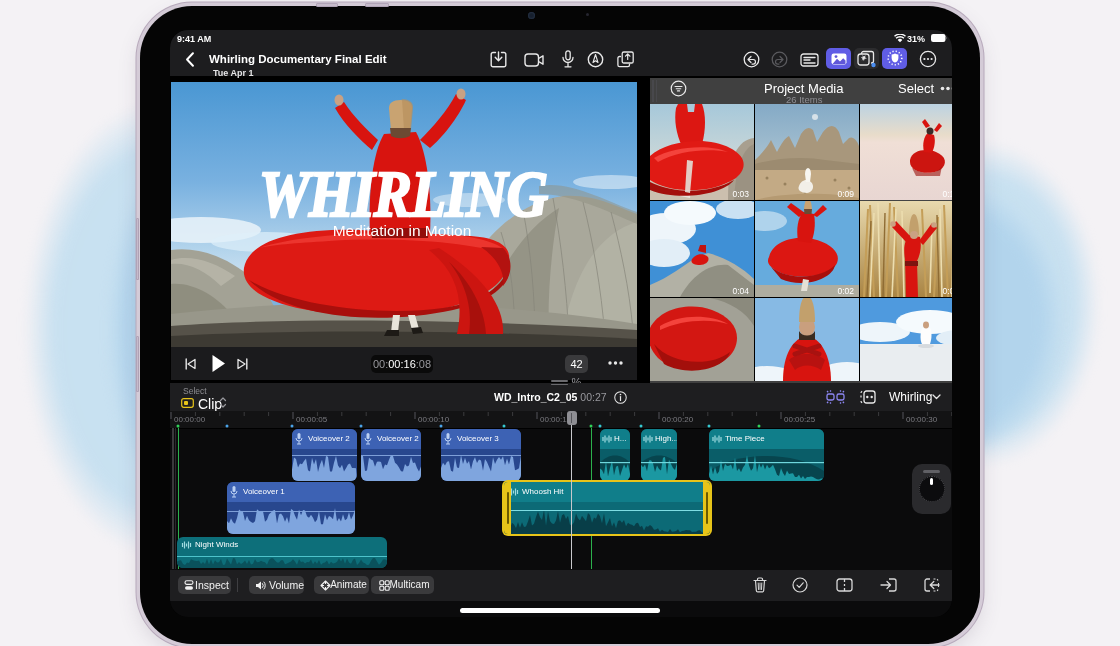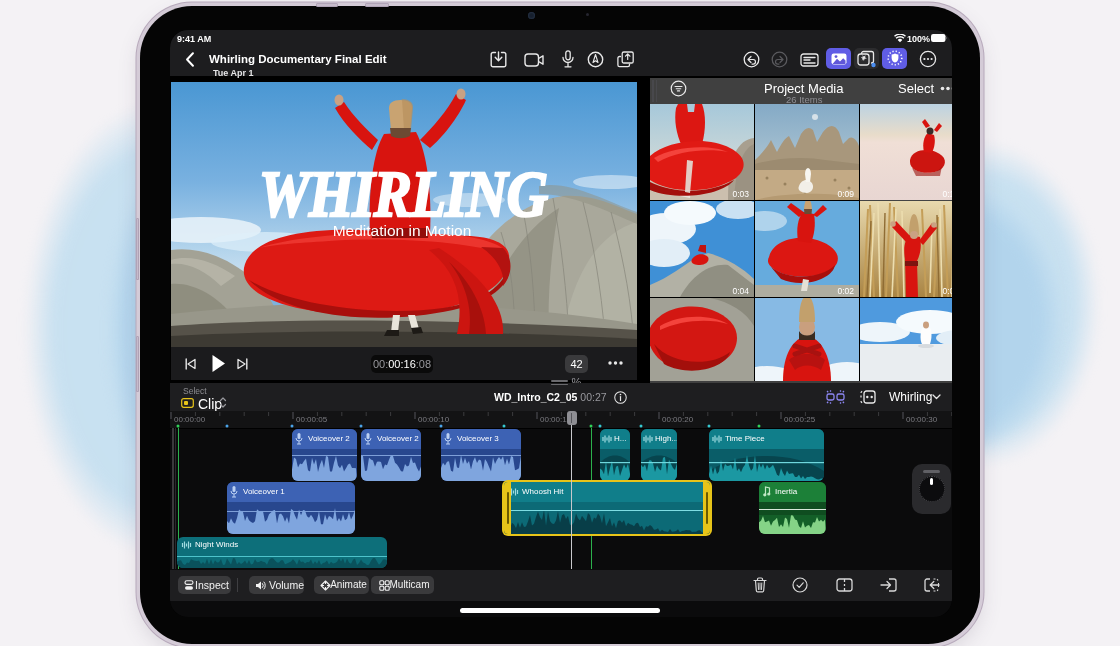--- a/index.html
+++ b/index.html
@@ -50,21 +50,21 @@
 <div class="abs nub" style="left:365px;top:2.5px;width:24px;height:4px;"></div>
 <div class="abs nub" style="left:135.8px;top:218px;width:3px;height:62px;border-radius:2px;"></div>
 <div class="abs nub" style="left:135.8px;top:336px;width:3px;height:56px;border-radius:2px;"></div>
 <div class="abs" style="left:528px;top:12px;width:7px;height:7px;border-radius:50%;background:#17202e;box-shadow:inset 0 0 2px #3a4a66;"></div>
 <div class="abs" style="left:586px;top:13px;width:3px;height:3px;border-radius:50%;background:#262630;"></div>
 <div class="abs screen">
 
   <div class="abs chrome"></div>
   <div class="abs sbtext" style="left:7px;">9:41 AM</div>
   <div class="abs sbtext" style="left:43px;color:#e4e4e6;margin-top:34px;">Tue Apr 1</div>
-  <div class="abs sbtext" style="left:737px;">100%</div>
+  <div class="abs sbtext" style="left:737px;">31%</div>
   <div class="abs title">Whirling Documentary Final Edit</div>
 
   <svg class="abs" style="left:724px;top:3.5px;" width="12" height="9" viewBox="0 0 13 10">
       <path d="M6.5 9.3 L3.9 6.6 a3.7 3.7 0 0 1 5.2 0 Z" fill="#fff"></path>
       <path d="M2.1 4.8 a6.3 6.3 0 0 1 8.8 0" stroke="#fff" stroke-width="1.5" fill="none"></path>
       <path d="M0.4 2.6 a8.8 8.8 0 0 1 12.2 0" stroke="#fff" stroke-width="1.5" fill="none"></path>
     </svg>
   <svg class="abs" style="left:761px;top:4px;" width="17" height="8" viewBox="0 0 17 8">
       <rect x="0" y="0" width="14.5" height="8" rx="2.2" fill="#fff"></rect>
       <path d="M15.3 2.6 a2.2 2.2 0 0 1 0 2.8 Z" fill="#fff" opacity=".65"></path>
@@ -599,33 +599,20 @@
         <svg class="abs" style="left:0;top:27px;" width="206" height="25" viewBox="0 0 206 30" preserveAspectRatio="none">
             <path fill="#083e48" d="M0 30 L0 20.9 L2 22.7 L4 16.0 L6 23.2 L8 16.5 L10 18.5 L12 22.7 L14 15.6 L16 22.6 L18 15.9 L20 21.6 L22 21.1 L24 14.9 L26 7.3 L28 19.8 L30 17.7 L32 9.6 L34 2.9 L36 9.8 L38 13.2 L40 0.9 L42 20.0 L44 2.6 L46 14.5 L48 17.5 L50 18.0 L52 13.7 L54 2.3 L56 16.4 L58 7.4 L60 6.0 L62 12.0 L64 8.1 L66 19.0 L68 19.1 L70 15.9 L72 5.5 L74 11.2 L76 13.9 L78 8.2 L80 11.3 L82 14.7 L84 4.7 L86 7.1 L88 16.5 L90 10.3 L92 11.6 L94 5.4 L96 8.6 L98 17.1 L100 5.2 L102 20.6 L104 15.9 L106 10.8 L108 20.9 L110 16.0 L112 23.1 L114 14.3 L116 13.5 L118 16.6 L120 13.2 L122 20.8 L124 16.5 L126 18.2 L128 18.8 L130 20.6 L132 17.0 L134 16.5 L136 21.5 L138 20.1 L140 25.8 L142 20.6 L144 21.4 L146 19.2 L148 20.9 L150 25.0 L152 24.6 L154 23.0 L156 27.2 L158 24.8 L160 26.6 L162 27.0 L164 27.5 L166 24.0 L168 27.3 L170 26.9 L172 26.4 L174 24.4 L176 27.9 L178 26.5 L180 26.2 L182 25.1 L184 25.4 L186 25.4 L188 27.6 L190 27.2 L192 27.4 L194 25.8 L196 25.6 L198 28.2 L200 28.2 L202 28.0 L204 28.1 L206 27.4 L206 30 Z"></path>
           </svg>
         <div class="abs" style="left:0;top:28px;width:206px;height:1.2px;background:#7fdde3;"></div>
         <div class="abs" style="left:0;top:0;width:7px;height:52px;background:#e7c419;"></div>
         <div class="abs" style="left:199px;top:0;width:7px;height:52px;background:#e7c419;"></div>
         <div class="abs" style="left:3px;top:10px;width:1.5px;height:32px;background:#6b5a00;border-radius:1px;"></div>
         <div class="abs" style="left:202px;top:10px;width:1.5px;height:32px;background:#6b5a00;border-radius:1px;"></div>
       </div>
 
-      <div class="clip" style="left:589px;top:54px;width:67px;height:52px;background:#135f28;">
-        <div class="cliphead" style="background:#1c8038;padding-left:16px;">Inertia</div>
-          <div class="abs" style="left:0;top:20px;width:67px;height:13px;background:#0f4d20;"></div>
-        <svg class="abs" style="left:4px;top:4px;" width="8" height="11" viewBox="0 0 8 11">
-            <path d="M2.5 8.5 V1 L6.5 2 V8" fill="none" stroke="#bfe8c4" stroke-width="1.2"></path>
-            <circle cx="1.8" cy="8.8" r="1.6" fill="#bfe8c4"></circle>
-            <circle cx="5.8" cy="8" r="1.6" fill="#bfe8c4"></circle>
-          </svg>
-        <div class="abs" style="left:0;top:27px;width:67px;height:1px;background:#d8e8da;"></div>
-        <svg class="abs" style="left:0;top:33px;" width="67" height="19" viewBox="0 0 67 24" preserveAspectRatio="none">
-            <path fill="#85d387" d="M0 24 L0 9.2 L2 7.4 L4 1.3 L6 9.0 L8 8.3 L10 6.9 L12 13.7 L14 8.2 L16 6.2 L18 3.5 L20 15.2 L22 11.7 L24 15.3 L26 3.2 L28 5.2 L30 16.1 L32 0.3 L34 0.6 L36 5.8 L38 6.5 L40 14.2 L42 16.5 L44 7.9 L46 15.8 L48 13.6 L50 12.7 L52 16.3 L54 9.0 L56 9.4 L58 2.6 L60 8.1 L62 6.0 L64 8.4 L66 5.7 L67 24 Z"></path>
-          </svg>
-      </div>
 
       <div class="clip" style="left:7px;top:109px;width:210px;height:31px;background:#0d6f7a;">
         <div class="cliphead" style="height:16px;line-height:16px;padding-left:18px;">Night Winds</div>
           <div class="abs" style="left:0;top:19px;width:210px;height:1px;background:#4ec3cb;"></div>
         <svg class="abs" style="left:4px;top:3px;" width="11" height="10" viewBox="0 0 10 10">
             <g stroke="#9fdbe0" stroke-width="1.2">
               <path d="M1 3 V7 M3 1.5 V8.5 M5 3.5 V6.5 M7 1.5 V8.5 M9 3 V7"></path>
             </g>
           </svg>
         <svg class="abs" style="left:0;top:21px;" width="210" height="10" viewBox="0 0 210 10" preserveAspectRatio="none">

